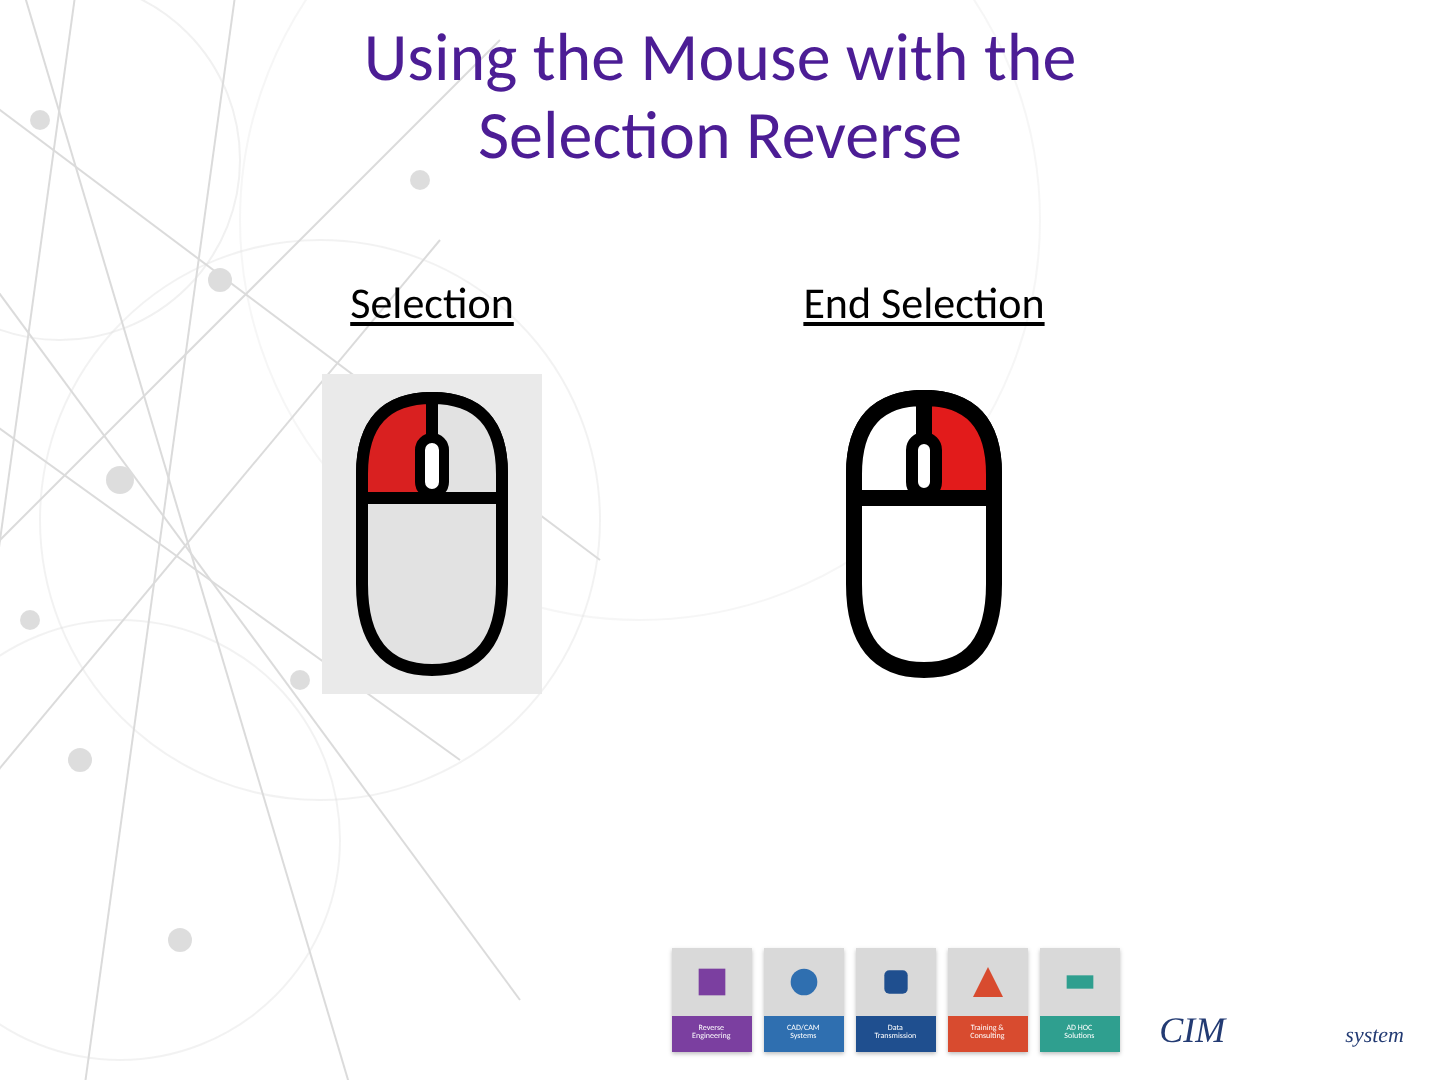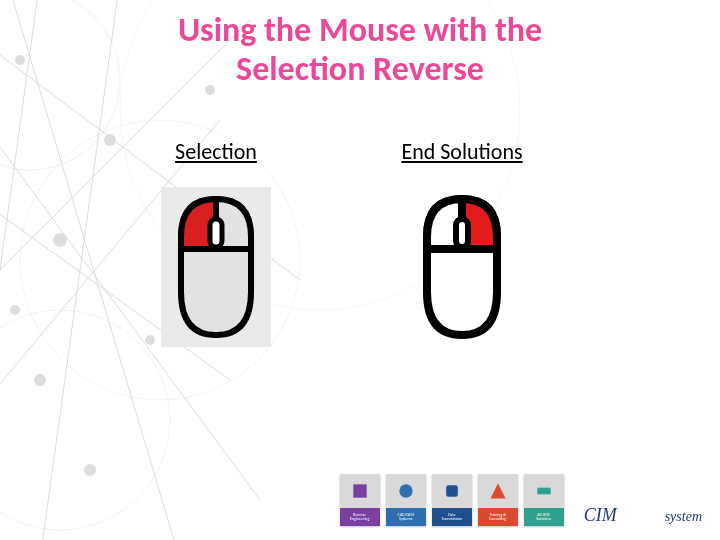--- a/index.html
+++ b/index.html
@@ -24,23 +24,23 @@
     width: 100%;
     height: 100%;
   }
   .title {
     position: absolute;
     top: 10px;
     left: 0;
     right: 0;
     text-align: center;
     font-size: 34px;
-    color: #ec4899;
+    color: #4c1d95;
     line-height: 1.15;
-    font-weight: 700;
+    font-weight: 400;
   }
   .cols {
     position: absolute;
     top: 138px;
     left: 146px;
     display: flex;
     gap: 106px;
   }
   .col {
     width: 140px;
@@ -96,22 +96,22 @@
     margin-left: 14px;
     font-size: 18px;
     font-style: italic;
     color: #233b73;
     font-family: Georgia, serif;
     display: flex;
     align-items: baseline;
     gap: 42px;
   }
   .logo .small {
-    font-size: 14px;
-    margin-left: 6px;
+    font-size: 11px;
+    margin-left: 18px;
     font-style: italic;
   }
 </style>
 </head>
 <body>
 
 <svg class="bg-decor" viewBox="0 0 720 540">
   <g stroke="#b8b8b8" stroke-width="1" fill="none">
     <line x1="-20" y1="40" x2="300" y2="280"></line>
     <line x1="-20" y1="120" x2="260" y2="500"></line>
@@ -156,21 +156,21 @@
           <path d="M20 50 Q20 12 55 12 L55 62 L20 62 Z" fill="#d92020" stroke="#000" stroke-width="6"></path>
           <path d="M90 50 Q90 12 55 12 L55 62 L90 62 Z" fill="#e2e2e2" stroke="#000" stroke-width="6"></path>
           <line x1="20" y1="62" x2="90" y2="62" stroke="#000" stroke-width="6"></line>
           <line x1="55" y1="14" x2="55" y2="62" stroke="#000" stroke-width="6"></line>
           <rect x="49" y="32" width="12" height="28" rx="6" fill="#fff" stroke="#000" stroke-width="5"></rect>
         </svg>
       </div>
     </div>
 
     <div class="col">
-      <div class="col-label">End Solutions</div>
+      <div class="col-label">End Selection</div>
       <div class="mouse-wrap">
         <svg width="110" height="160" viewBox="0 0 110 160">
           <path d="M20 50 Q20 12 55 12 Q90 12 90 50 L90 105 Q90 148 55 148 Q20 148 20 105 Z" fill="#ffffff" stroke="#000" stroke-width="8"></path>
           <path d="M90 50 Q90 12 55 12 L55 62 L90 62 Z" fill="#e21b1b" stroke="#000" stroke-width="8"></path>
           <path d="M20 50 Q20 12 55 12 L55 62 L20 62 Z" fill="#ffffff" stroke="#000" stroke-width="8"></path>
           <line x1="20" y1="62" x2="90" y2="62" stroke="#000" stroke-width="8"></line>
           <line x1="55" y1="14" x2="55" y2="62" stroke="#000" stroke-width="8"></line>
           <rect x="49" y="32" width="12" height="28" rx="6" fill="#fff" stroke="#000" stroke-width="6"></rect>
         </svg>
       </div>

